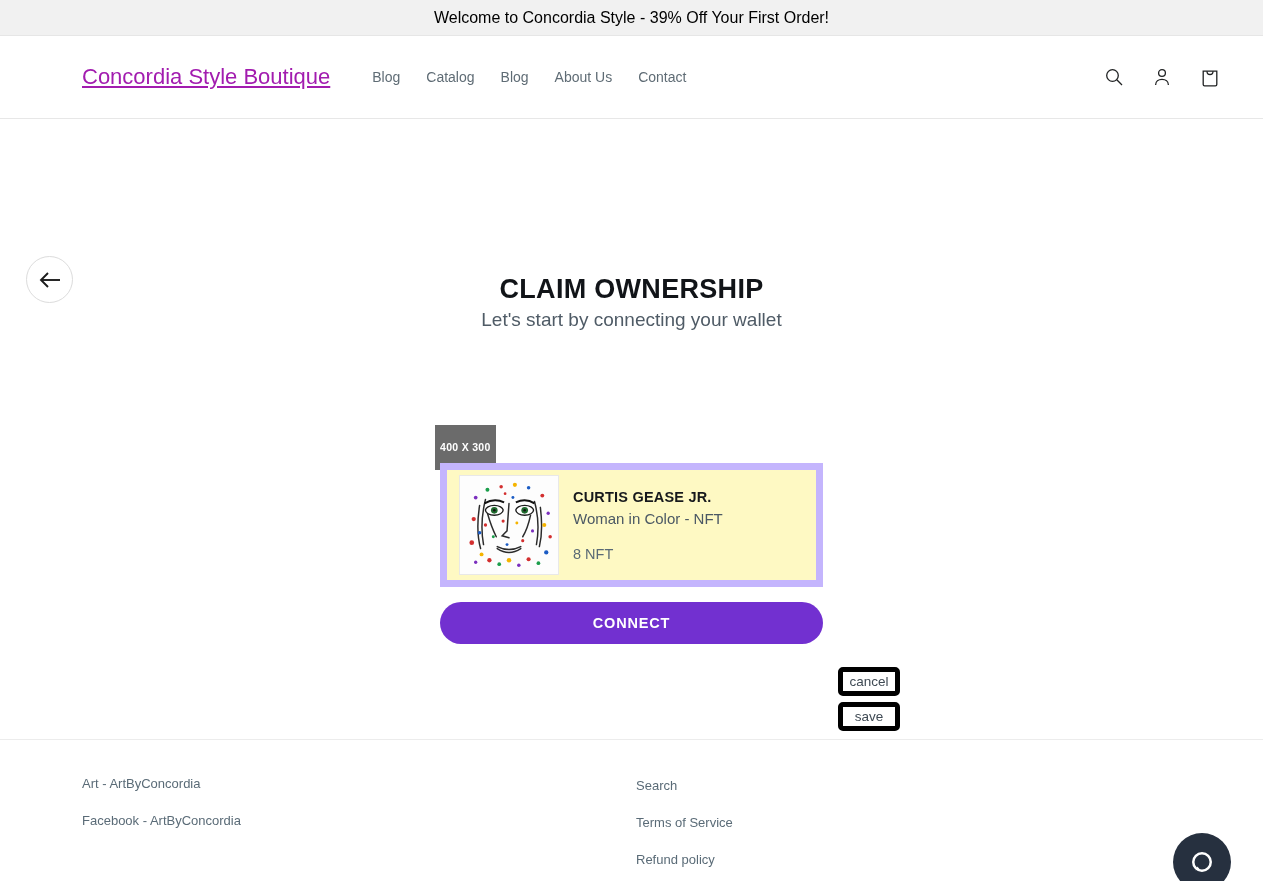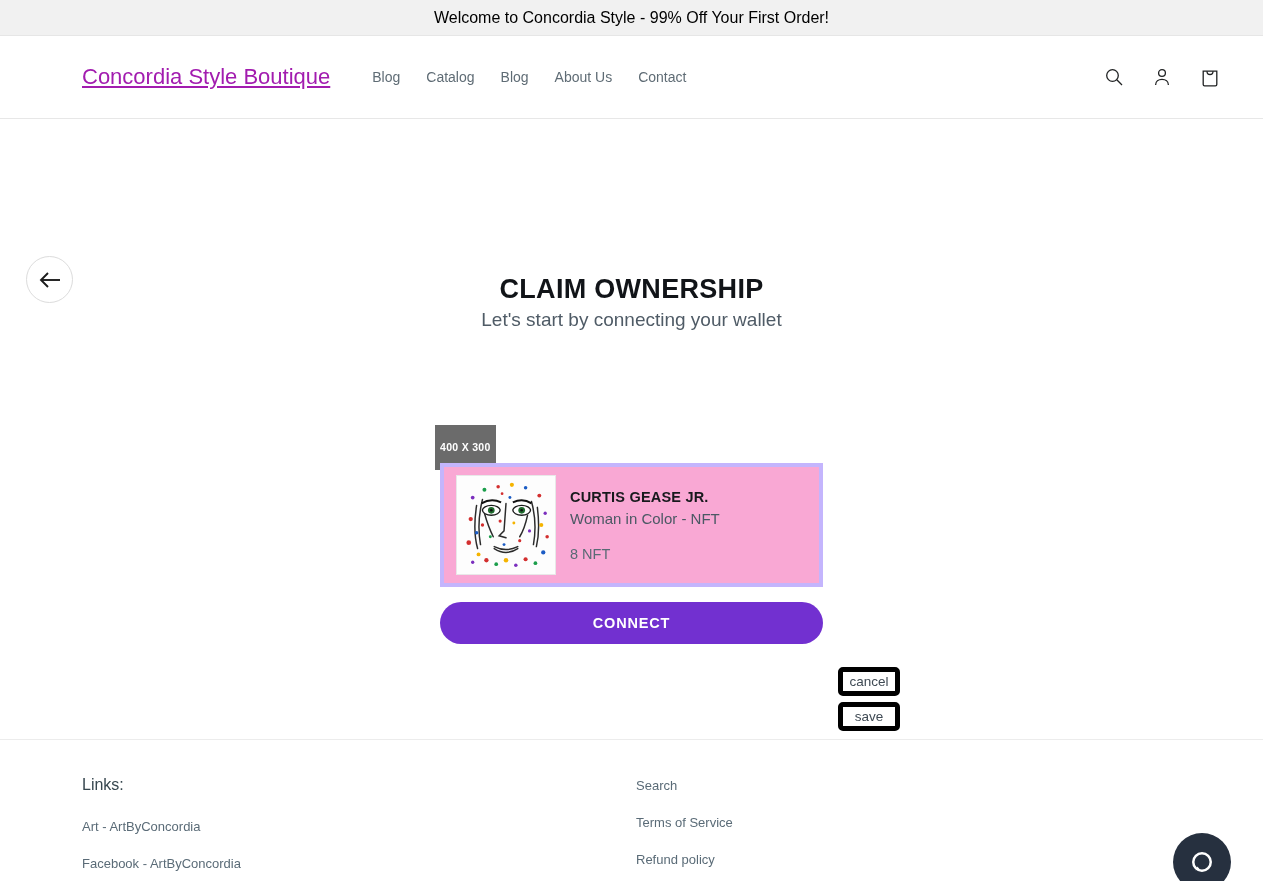--- a/index.html
+++ b/index.html
@@ -78,21 +78,21 @@
     background: #6b6b6b; color: #fff;
     font-size: 10.5px; font-weight: bold;
     padding: 16px 5px; letter-spacing: .3px;
     line-height: 13px;
   }
 
   
   .nft-card {
     position: absolute; left: 440px; top: 344px;
     width: 383px; height: 124px;
-    border: 4px solid #c4b5fd; background: #f9a8d4;
+    border: 7px solid #c4b5fd; background: #fef9c3;
     display: flex; align-items: center;
     padding: 10px 12px;
   }
   .nft-thumb {
     width: 100px; height: 100px; flex: none;
     border: 1px solid #e8e8e8; overflow: hidden; background: #fff;
   }
   .nft-thumb svg { display: block; width: 100%; height: 100%; }
   .nft-info { margin-left: 14px; display: flex; flex-direction: column; }
   .nft-artist {
@@ -145,21 +145,21 @@
     position: absolute; right: 32px; bottom: 26px;
     width: 58px; height: 58px; border-radius: 50%;
     background: #26303f; border: none; cursor: pointer;
     display: flex; align-items: center; justify-content: center;
   }
 </style>
 </head>
 <body>
 
 <div class="announcement">
-  <span>Welcome to Concordia Style - 99% Off Your First Order!</span>
+  <span>Welcome to Concordia Style - 39% Off Your First Order!</span>
 </div>
 
 <header class="header">
   <a class="logo" href="#">Concordia Style Boutique</a>
 
   <nav class="nav">
     <a class="nav-link" href="#">Blog</a>
     <a class="nav-link" href="#">Catalog</a>
     <a class="nav-link" href="#">Blog</a>
     <a class="nav-link" href="#">About Us</a>
@@ -273,21 +273,20 @@
   <button class="connect-button">CONNECT</button>
 
   <div class="mini-buttons">
     <button class="mini-button">cancel</button>
     <button class="mini-button">save</button>
   </div>
 </main>
 
 <footer class="footer">
   <div class="footer-col-a">
-    <div class="footer-heading">Links:</div>
     <a class="footer-link" href="#">Art - ArtByConcordia</a>
     <a class="footer-link" href="#">Facebook - ArtByConcordia</a>
 
   </div>
   <div class="footer-col-b">
     <a class="footer-link" href="#">Search</a>
     <a class="footer-link" href="#">Terms of Service</a>
     <a class="footer-link" href="#">Refund policy</a>
   </div>
 

